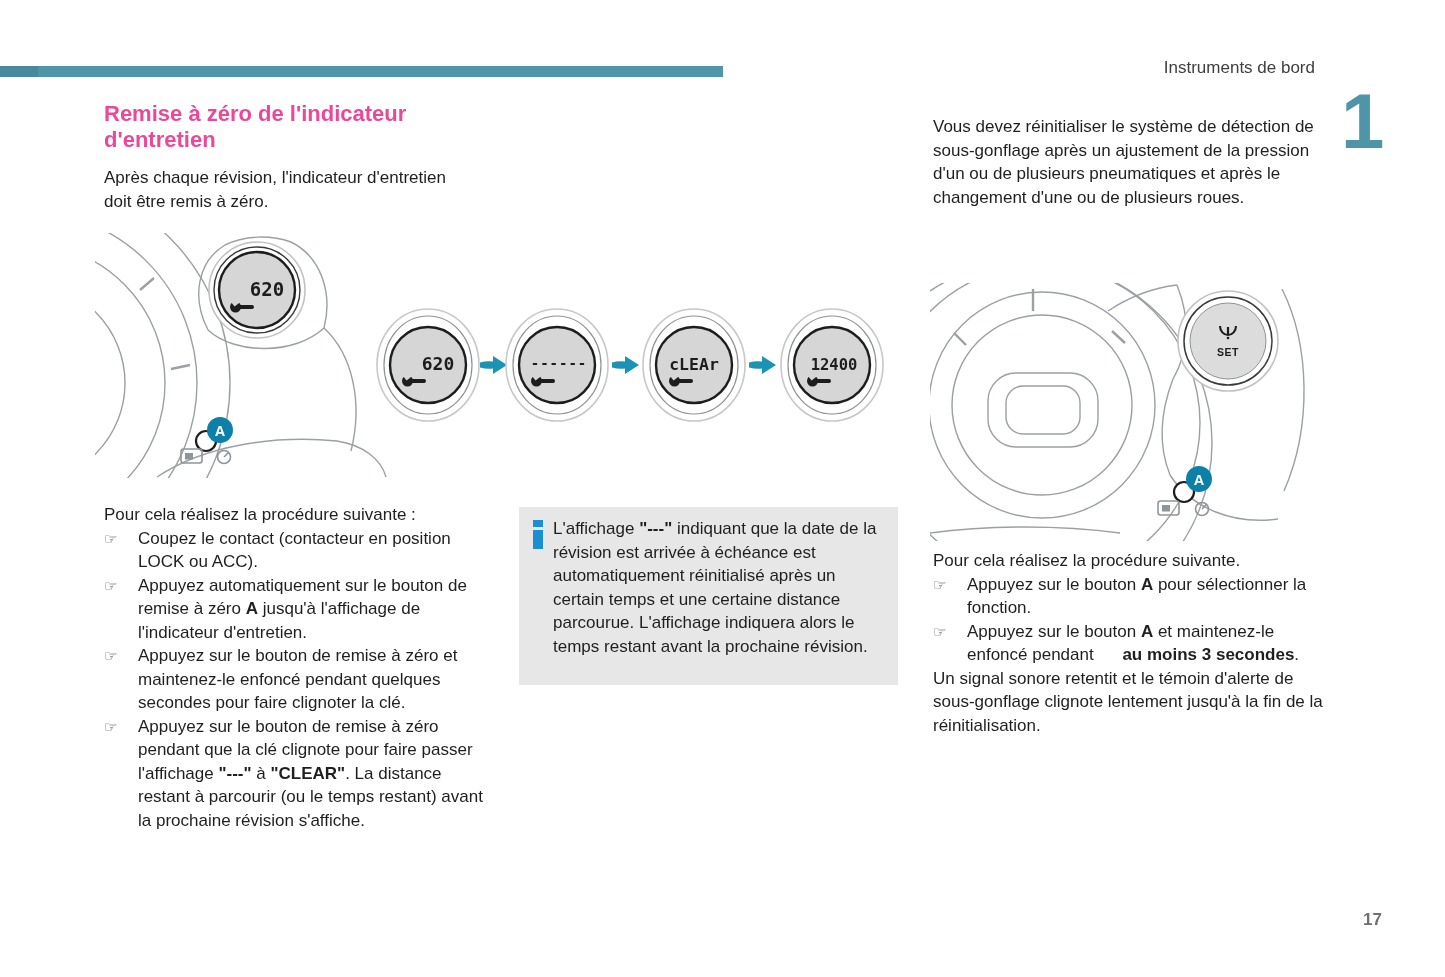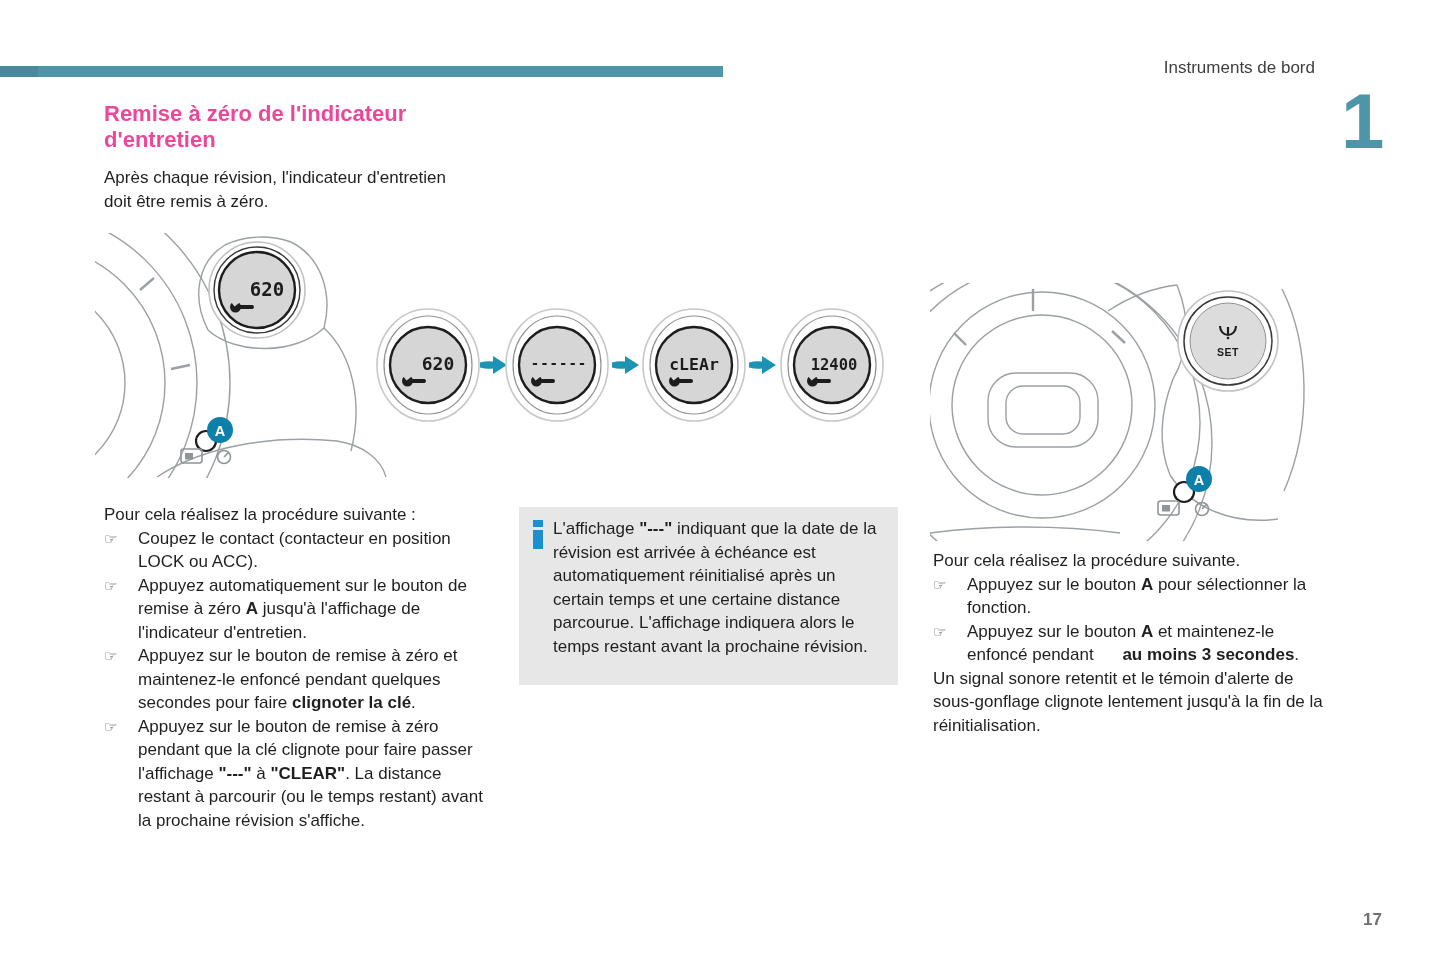--- a/index.html
+++ b/index.html
@@ -153,38 +153,39 @@
       <li>
         <span class="bullet">☞</span>
         <span class="step-text"><span>Coupez le contact (contacteur en position LOCK ou ACC).</span></span>
       </li>
       <li>
         <span class="bullet">☞</span>
         <span class="step-text"><span>Appuyez automatiquement sur le bouton de remise à zéro </span><span style="font-weight: bold;">A</span><span> jusqu'à l'affichage de l'indicateur d'entretien.</span></span>
       </li>
       <li>
         <span class="bullet">☞</span>
-        <span class="step-text"><span>Appuyez sur le bouton de remise à zéro et maintenez-le enfoncé pendant quelques secondes pour faire </span><span style="font-weight: bold; margin-top: 22px;">clignoter la clé</span><span>.</span></span>
+        <span class="step-text"><span>Appuyez sur le bouton de remise à zéro et maintenez-le enfoncé pendant quelques secondes pour faire </span><span style="font-weight: normal; margin-top: 22px;">clignoter la clé</span><span>.</span></span>
       </li>
       <li>
         <span class="bullet">☞</span>
         <span class="step-text"><span>Appuyez sur le bouton de remise à zéro pendant que la clé clignote pour faire passer l'affichage </span><span style="font-weight: bold;">"---"</span><span> à </span><span style="font-weight: bold;">"CLEAR"</span><span>. La distance restant à parcourir (ou le temps restant) avant la prochaine révision s'affiche.</span></span>
       </li>
     </ul>
   </div>
 
   <div class="info-box">
     <div class="info-icon">
       <div class="dot"></div>
       <div class="stem"></div>
     </div>
     <div class="info-text"><span>L'affichage </span><span style="font-weight: bold;">"---"</span><span> indiquant que la date de la révision est arrivée à échéance est automatiquement réinitialisé après un certain temps et une certaine distance parcourue. L'affichage indiquera alors le temps restant avant la prochaine révision.</span></div>
   </div>
 
   <div class="col-right">
+    <p>Vous devez réinitialiser le système de détection de sous-gonflage après un ajustement de la pression d'un ou de plusieurs pneumatiques et après le changement d'une ou de plusieurs roues.</p>
   </div>
 
   <svg id="fig-right" class="fig" width="392" height="258" viewBox="0 0 392 258">
     <g stroke="#9aa0a3" stroke-width="1.4" fill="none">
       <circle cx="100" cy="160" r="182"></circle>
       <circle cx="112" cy="140" r="158"></circle>
       <circle cx="112" cy="122" r="113"></circle>
       <circle cx="112" cy="122" r="90"></circle>
       <line x1="103" y1="6" x2="103" y2="28" stroke-width="2.4"></line>
       <line x1="182" y1="48" x2="195" y2="60" stroke-width="2.4"></line>

